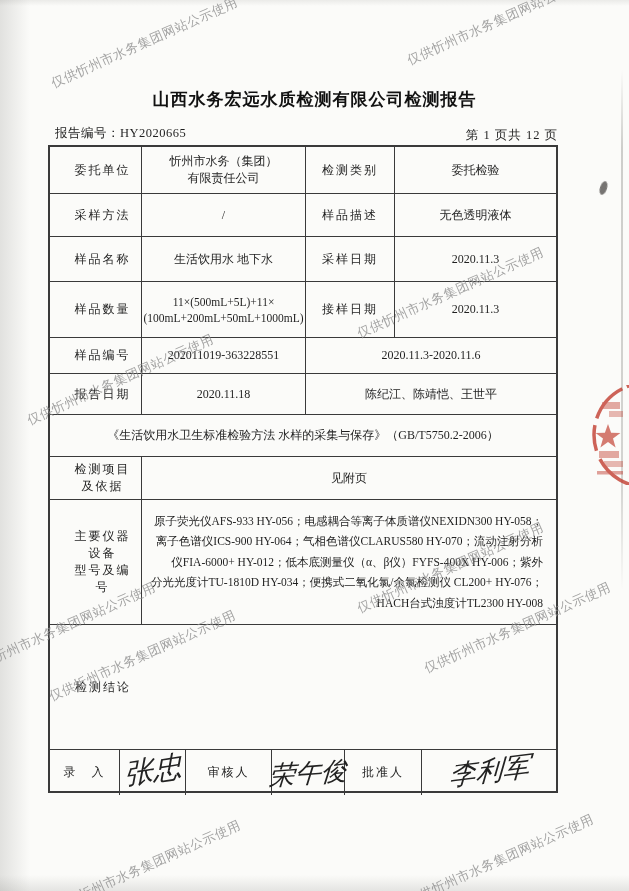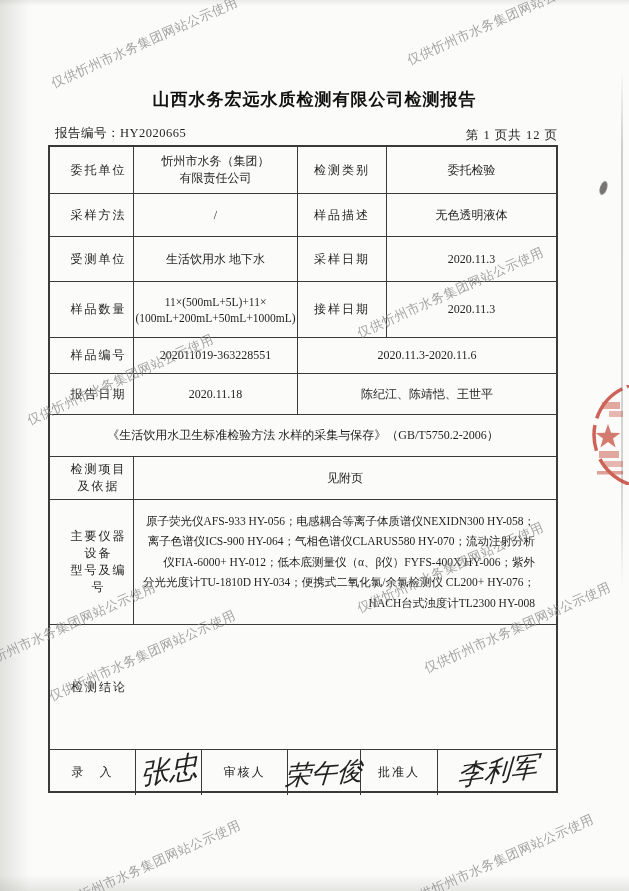--- a/index.html
+++ b/index.html
@@ -38,26 +38,26 @@
   .rtable{position:absolute;left:48px;top:145px;width:510px;height:648px;
     border:2px solid #3a3a3a;box-sizing:border-box;background:transparent;}
   .trow{display:flex;width:100%;box-sizing:border-box;border-bottom:1px solid #3a3a3a;}
   .trow:last-child{border-bottom:none;}
   .cell{box-sizing:border-box;border-right:1px solid #3a3a3a;
     display:flex;align-items:center;justify-content:center;text-align:center;
     font-size:12px;line-height:17px;padding:2px 4px;overflow:visible;}
   .cell:last-child{border-right:none;}
   .lab{letter-spacing:2px;white-space:pre-line;}
   .val{white-space:pre-line;}
-  .c1{width:84px;padding-left:18px;} .c2{width:164px;} .c3{width:89px;} .c4{width:173px;flex:1;}
+  .c1{width:92px;padding-left:18px;} .c2{width:164px;} .c3{width:89px;} .c4{width:173px;flex:1;}
   .merged{width:426px;flex:1;}
   .left-align{justify-content:flex-start;text-align:right;}
   .instr{font-size:11.5px;line-height:20.5px;padding:6px 9px;}
   .concl{font-size:12px;line-height:21px;padding:6px 12px 26px 12px;}
-  .s-lab{width:86px;} .s-sig1{width:66px;} .s-lab2{width:86px;} .s-sig2{width:73px;}
+  .s-lab{width:70px;} .s-sig1{width:66px;} .s-lab2{width:86px;} .s-sig2{width:73px;}
   .s-lab3{width:77px;} .s-sig3{width:126px;flex:1;}
 
   
   .sig{font-family:"Liberation Serif","DejaVu Serif",serif;font-style:italic;
     color:#222;white-space:nowrap;pointer-events:none;}
   .sig-entry{font-size:29px;transform:rotate(-9deg) skewX(-6deg);margin-top:-4px;}
   .sig-review{font-size:26px;transform:rotate(-4deg) skewX(-8deg);margin-top:2px;}
   .sig-approve{font-size:27px;transform:rotate(-7deg) skewX(-10deg);margin-top:-2px;}
 
   
@@ -92,21 +92,21 @@
     </div>
 
     <div class="trow" style="height:43px">
       <div class="cell c1 lab">采样方法</div>
       <div class="cell c2 val">/</div>
       <div class="cell c3 lab">样品描述</div>
       <div class="cell c4 val">无色透明液体</div>
     </div>
 
     <div class="trow" style="height:45px">
-      <div class="cell c1 lab">受测单位</div>
+      <div class="cell c1 lab">样品名称</div>
       <div class="cell c2 val">生活饮用水 地下水</div>
       <div class="cell c3 lab">采样日期</div>
       <div class="cell c4 val">2020.11.3</div>
     </div>
 
     <div class="trow" style="height:56px">
       <div class="cell c1 lab">样品数量</div>
       <div class="cell c2 val" style="font-size:11.5px;line-height:16px">11×(500mL+5L)+11×
 (100mL+200mL+50mL+1000mL)</div>
       <div class="cell c3 lab">接样日期</div>

